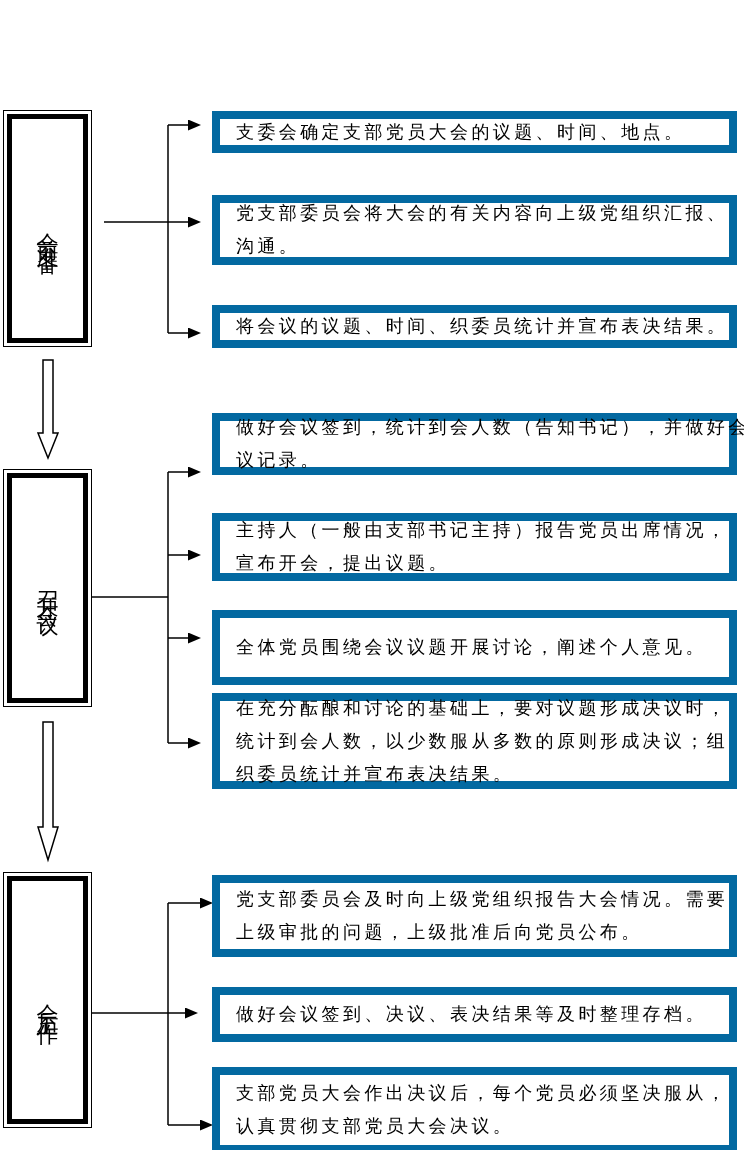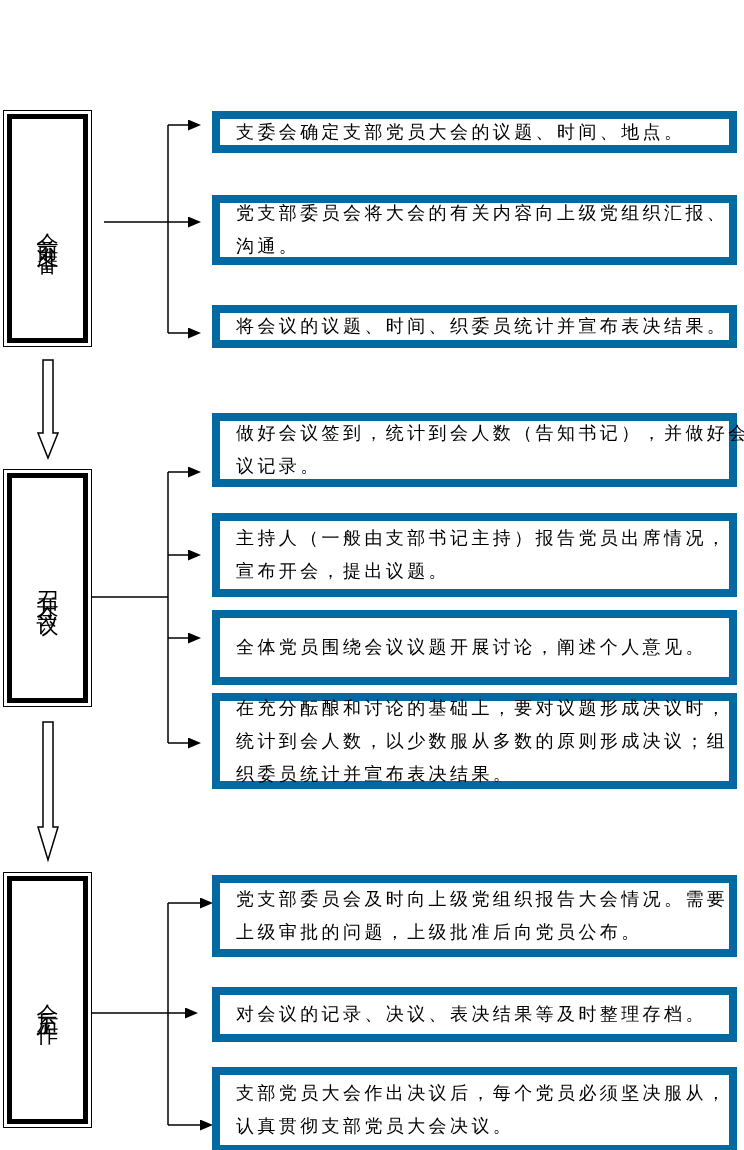--- a/index.html
+++ b/index.html
@@ -121,42 +121,42 @@
     <div class="tl">支委会确定支部党员大会的议题、时间、地点。</div>
   </div>
   <div class="step" style="top:195px;height:70px">
     <div class="tl">党支部委员会将大会的有关内容向上级党组织汇报、</div>
     <div class="tl">沟通。</div>
   </div>
   <div class="step" style="top:305px;height:43px">
     <div class="tl">将会议的议题、时间、织委员统计并宣布表决结果。</div>
   </div>
 
-  <div class="step" style="top:413px;height:74px">
+  <div class="step" style="top:413px;height:62px">
     <div class="tl">做好会议签到，统计到会人数（告知书记），并做好会</div>
     <div class="tl">议记录。</div>
   </div>
-  <div class="step" style="top:513px;height:84px">
+  <div class="step" style="top:513px;height:68px">
     <div class="tl">主持人（一般由支部书记主持）报告党员出席情况，</div>
     <div class="tl">宣布开会，提出议题。</div>
   </div>
   <div class="step" style="top:610px;height:75px">
     <div class="tl">全体党员围绕会议议题开展讨论，阐述个人意见。</div>
   </div>
   <div class="step" style="top:693px;height:96px">
     <div class="tl">在充分酝酿和讨论的基础上，要对议题形成决议时，</div>
     <div class="tl">统计到会人数，以少数服从多数的原则形成决议；组</div>
     <div class="tl">织委员统计并宣布表决结果。</div>
   </div>
 
   <div class="step" style="top:875px;height:82px">
     <div class="tl">党支部委员会及时向上级党组织报告大会情况。需要</div>
     <div class="tl">上级审批的问题，上级批准后向党员公布。</div>
   </div>
   <div class="step" style="top:987px;height:55px">
-    <div class="tl">对会议的记录、决议、表决结果等及时整理存档。</div>
+    <div class="tl">做好会议签到、决议、表决结果等及时整理存档。</div>
   </div>
   <div class="step" style="top:1067px;height:86px">
     <div class="tl">支部党员大会作出决议后，每个党员必须坚决服从，</div>
     <div class="tl">认真贯彻支部党员大会决议。</div>
   </div>
 
 </div>
 
 </body></html>

